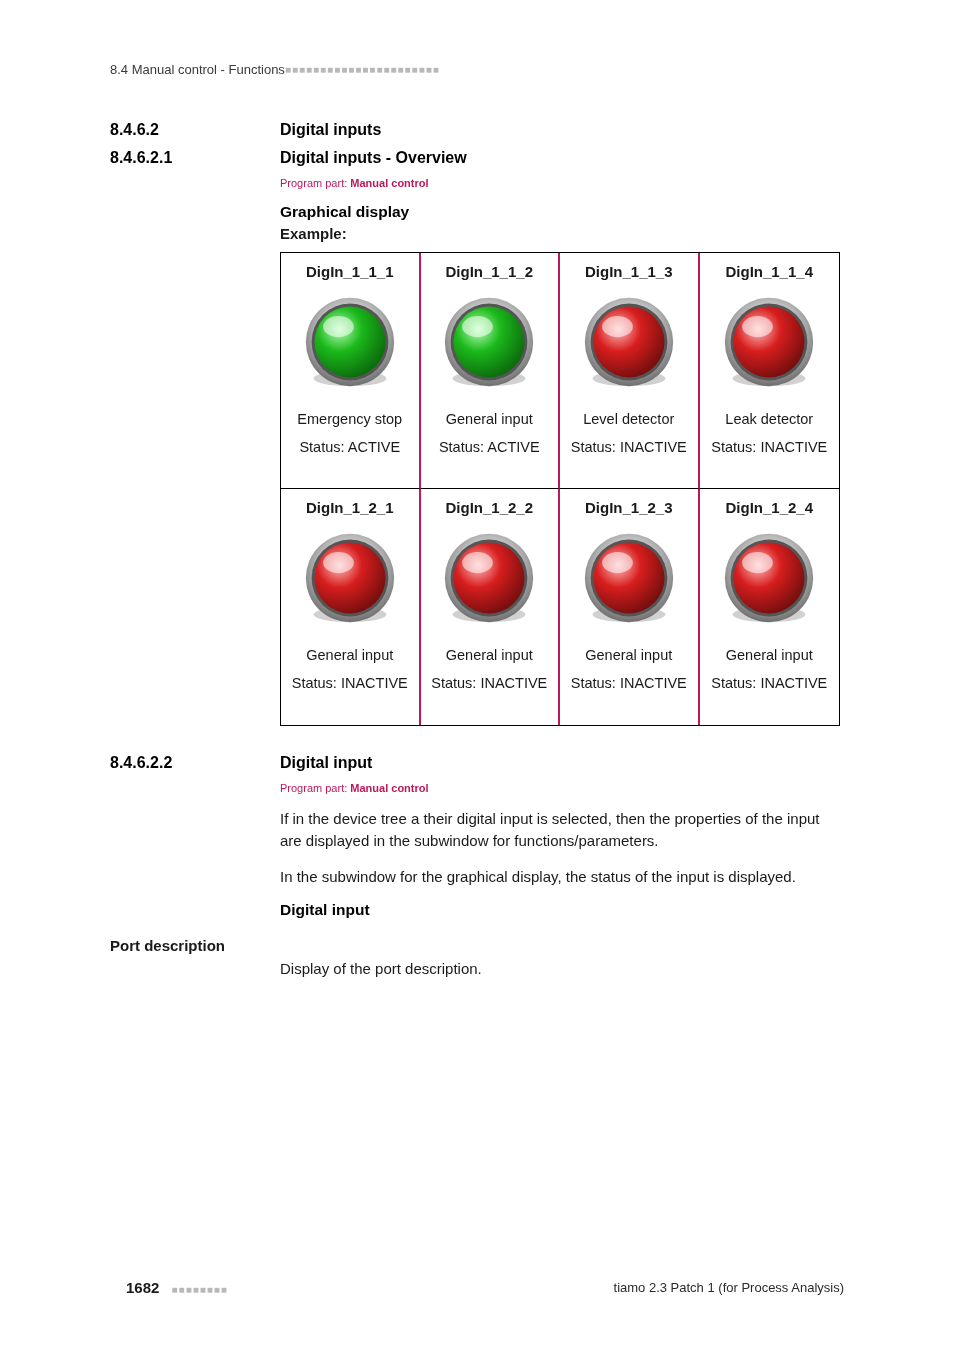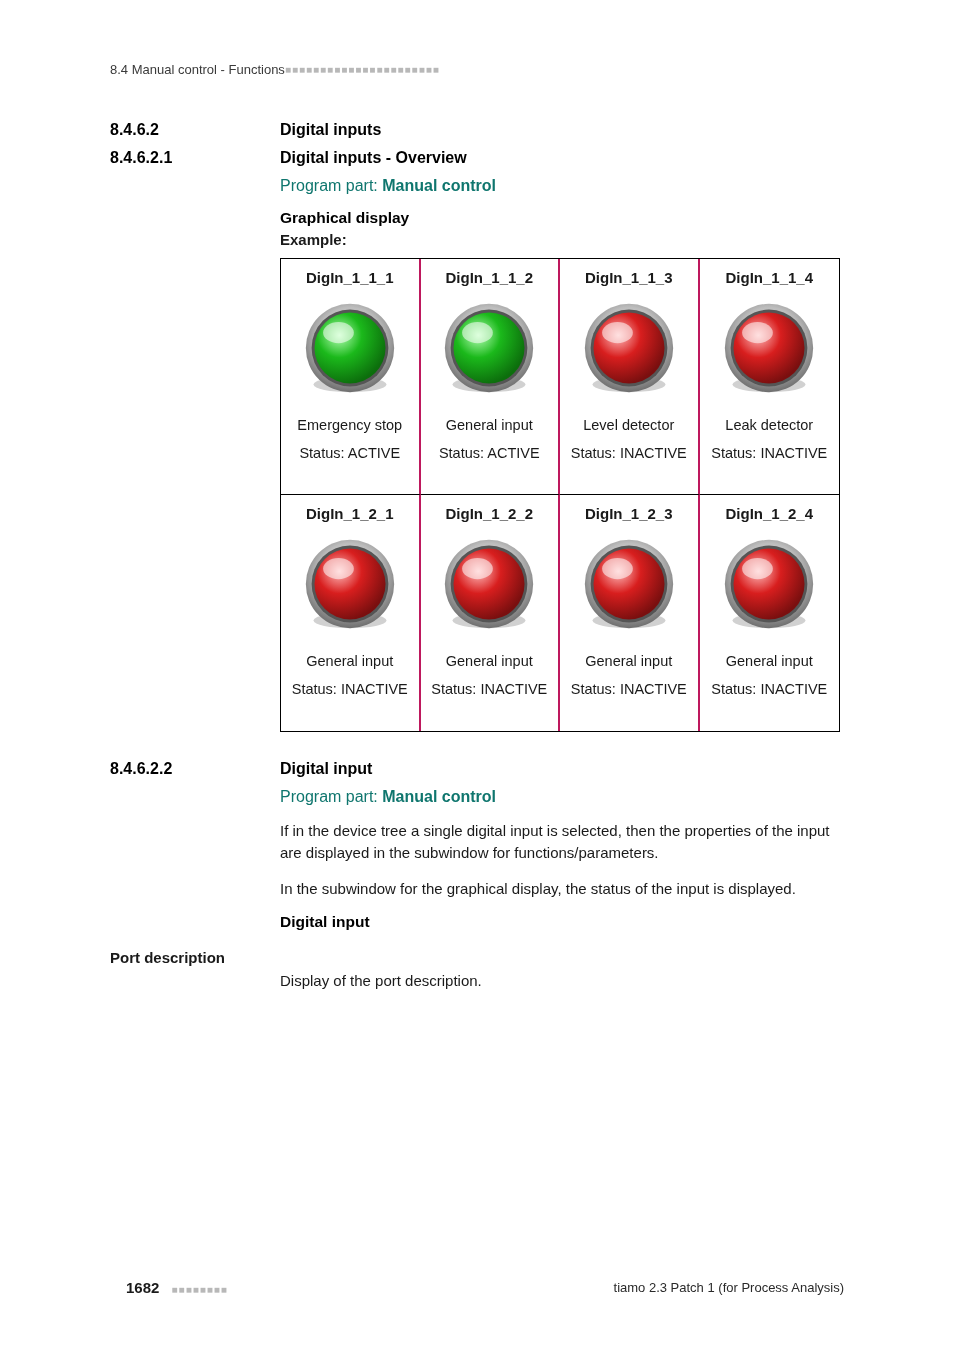--- a/index.html
+++ b/index.html
@@ -32,22 +32,22 @@
   .section-title {
     font-weight: 700;
     font-size: 16px;
     color: #000;
   }
   .content-block {
     margin-left: 170px;
     margin-bottom: 18px;
   }
   .program-part {
-    font-size: 16px;
-    color: #0f766e;
+    font-size: 11px;
+    color: #be185d;
     margin-bottom: 14px;
   }
   .program-part .bold { font-weight: 700; }
   .body-text {
     font-size: 15px;
     line-height: 1.45;
     color: #1a1a1a;
     margin-bottom: 14px;
   }
   .body-text .bold { font-weight: 700; }
@@ -365,21 +365,21 @@
 
   <div class="section-row">
     <div class="section-num">8.4.6.2.2</div>
     <div class="section-title">Digital input</div>
   </div>
 
   <div class="content-block">
     <div class="program-part">
       <span>Program part: </span><span class="bold">Manual control</span>
     </div>
-    <div class="body-text">If in the device tree a single digital input is selected, then the properties of the input are displayed in the subwindow for functions/parameters.</div>
+    <div class="body-text">If in the device tree a their digital input is selected, then the properties of the input are displayed in the subwindow for functions/parameters.</div>
     <div class="body-text">In the subwindow for the graphical display, the status of the input is dis­played.</div>
     <div class="red-heading">Digital input</div>
   </div>
 
   <div class="port-desc-row" style="margin-top:6px;">
     <div class="port-desc-label">Port description</div>
   </div>
   <div class="content-block" style="margin-top:-2px;">
     <div class="port-desc-body">Display of the port description.</div>
   </div>

